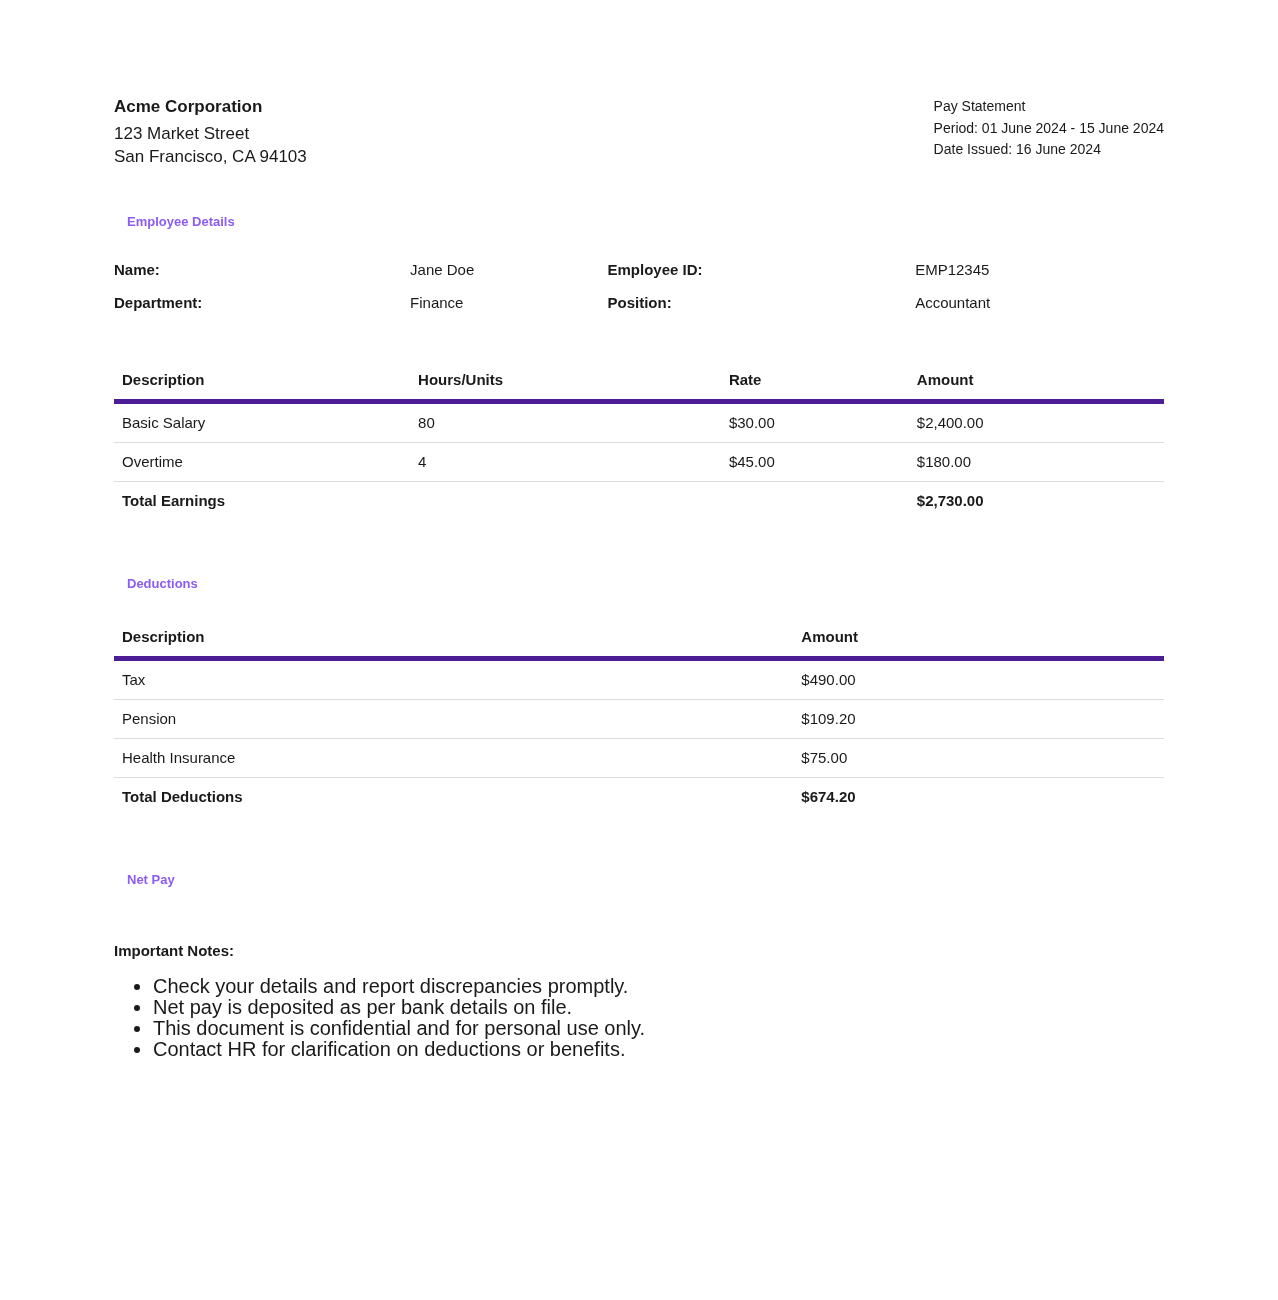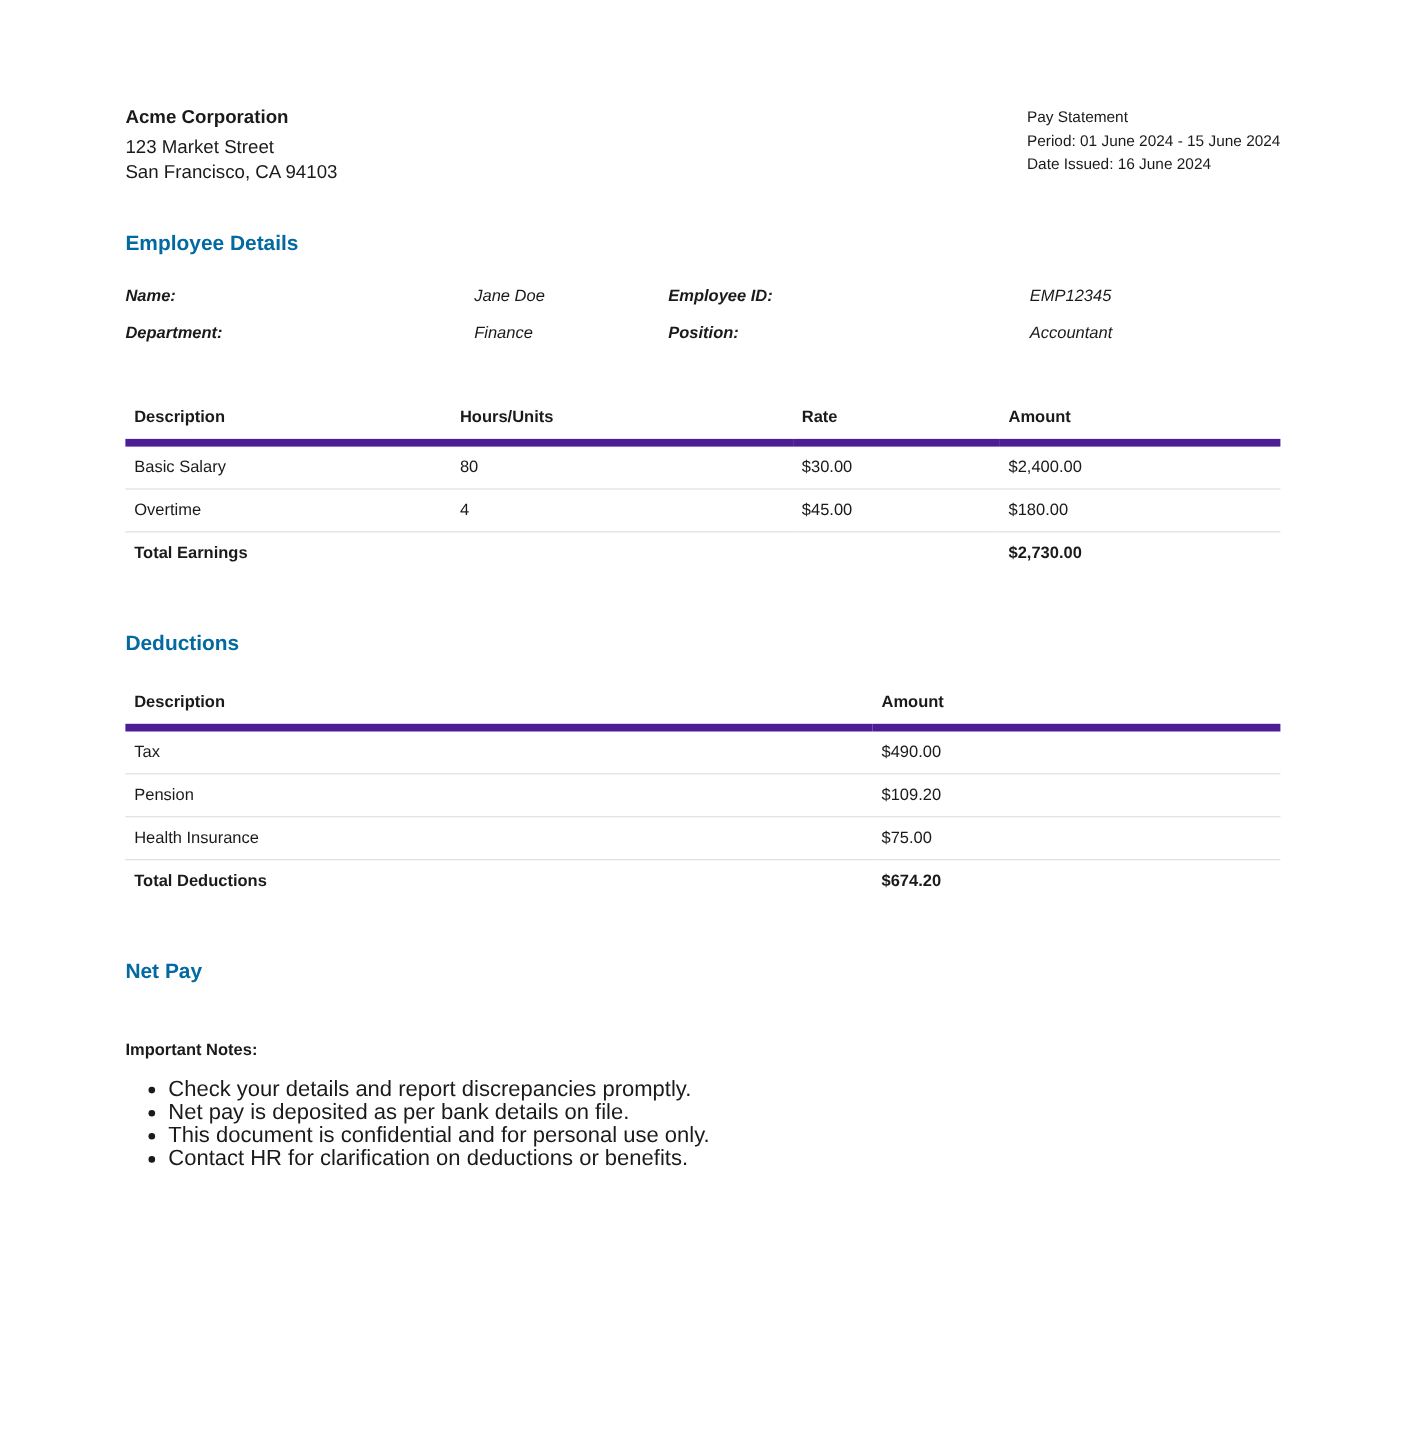--- a/index.html
+++ b/index.html
@@ -14,47 +14,46 @@
   .page { padding: 96px 114px 60px 114px; }
 
   
   .doc-header { display: flex; justify-content: space-between; align-items: flex-start; }
   .company-name { font-size: 17px; font-weight: 700; line-height: 21px; margin-bottom: 5px; }
   .company-address { font-size: 17px; line-height: 23px; font-weight: 400; }
   .statement-meta { text-align: left; font-size: 14px; line-height: 21.5px; font-weight: 400; }
 
   
   .section-heading {
-    font-size: 19px;
+    font-size: 13px;
     font-weight: 700;
     line-height: 23px;
-    margin: 0;
-    color: #0369a1;
+    margin: 13px;
+    color: #8b5cf6;
   }
 
   
   .section-employee { margin-top: 42px; }
   .emp-grid {
     margin-top: 27px;
     display: grid;
     grid-template-columns: 28.2% 18.8% 29.3% 23.7%;
     row-gap: 13px;
     font-size: 15px;
     line-height: 20px;
-    font-style: italic;
   }
   .emp-label { font-weight: 700; }
-  .emp-value { font-weight: 400; margin-left: 21px; }
+  .emp-value { font-weight: 400; }
 
   
   .section-earnings { margin-top: 48px; }
   .section-deductions { margin-top: 52px; }
   table { width: 100%; border-collapse: collapse; margin-top: 23px; font-size: 15px; }
   th, td { text-align: left; padding: 11px 8px; line-height: 16px; font-weight: 400; }
-  thead th { font-weight: 700; border-bottom: 7px solid #4c1d95; }
+  thead th { font-weight: 700; border-bottom: 5px solid #4c1d95; }
   tbody td { border-bottom: 1px solid #dcdcdc; }
   tr.total-row td { border-bottom: none; font-weight: 700; }
 
   
   .earnings-table col.c1 { width: 28.2%; }
   .earnings-table col.c2 { width: 29.6%; }
   .earnings-table col.c3 { width: 17.9%; }
   .earnings-table col.c4 { width: 24.3%; }
   .deductions-table col.c1 { width: 64.7%; }
   .deductions-table col.c2 { width: 35.3%; }

